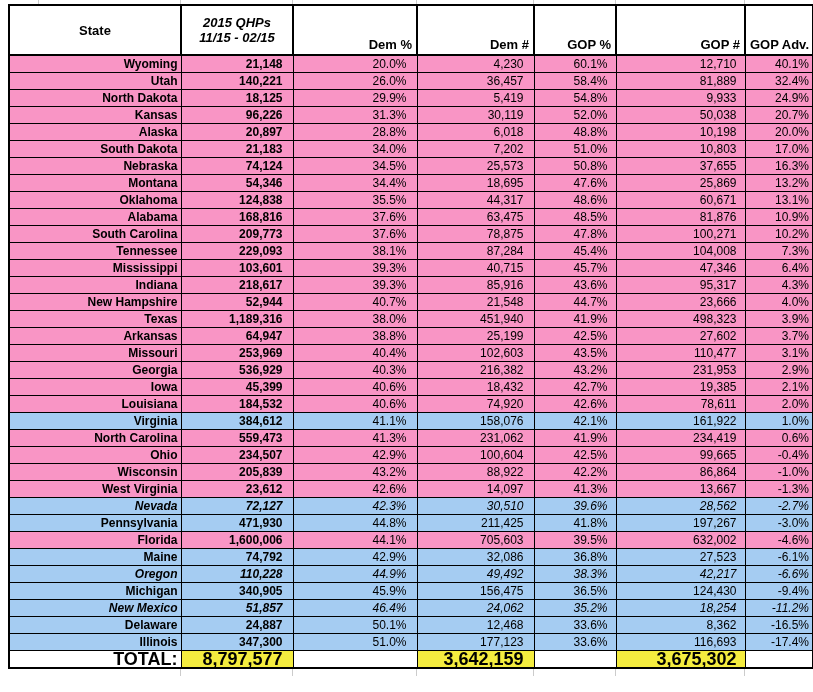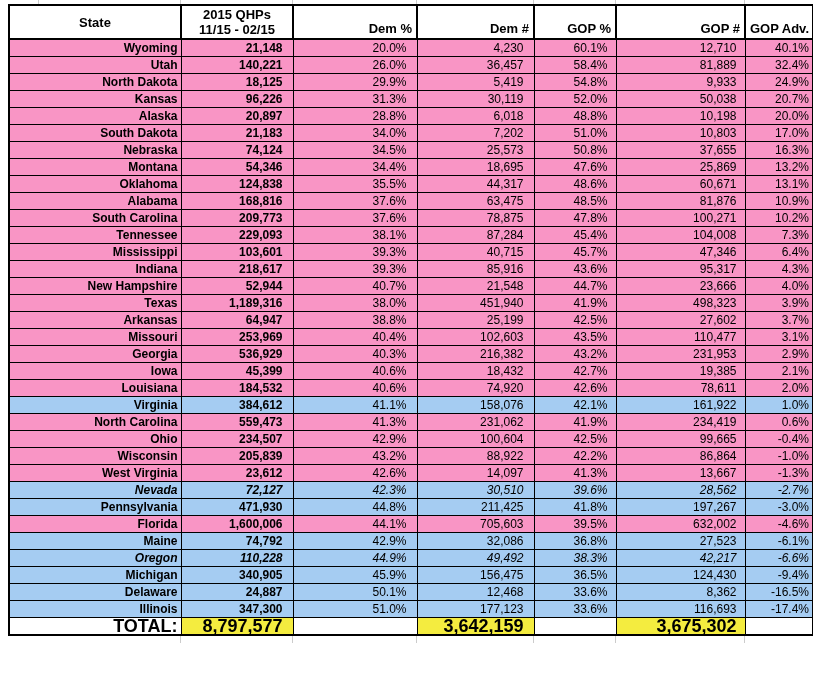--- a/index.html
+++ b/index.html
@@ -41,26 +41,26 @@
     white-space: nowrap;
     overflow: hidden;
     box-sizing: border-box;
     color: #000;
   }
   thead th {
     border-width: 2px;
     background: #ffffff;
     font-size: 13px;
     font-weight: bold;
-    height: 34px;
+    height: 50px;
     padding: 0 4px;
     text-align: center;
     vertical-align: middle;
   }
-  thead th.two-line { line-height: 15px; }
+  thead th.two-line { line-height: 15px; font-style: italic; }
   thead th.btm { vertical-align: bottom; padding-bottom: 2px; text-align: right; }
   tbody td, tfoot td {
     height: 16px;
     line-height: 16px;
     font-size: 12px;
     text-align: right;
     padding: 0 3px;
   }
   td.c-state { font-weight: bold; padding-right: 3px; }
   td.c-qhp   { font-weight: bold; padding-right: 10px; }
@@ -395,20 +395,29 @@
         </tr>
         <tr class="blue">
           <td class="c-state">Michigan</td>
           <td class="c-qhp">340,905</td>
           <td class="c-dempct">45.9%</td>
           <td class="c-demnum">156,475</td>
           <td class="c-goppct">36.5%</td>
           <td class="c-gopnum">124,430</td>
           <td class="c-gopadv">-9.4%</td>
         </tr>
+        <tr class="blue italic">
+          <td class="c-state">New Mexico</td>
+          <td class="c-qhp">51,857</td>
+          <td class="c-dempct">46.4%</td>
+          <td class="c-demnum">24,062</td>
+          <td class="c-goppct">35.2%</td>
+          <td class="c-gopnum">18,254</td>
+          <td class="c-gopadv">-11.2%</td>
+        </tr>
         <tr class="blue">
           <td class="c-state">Delaware</td>
           <td class="c-qhp">24,887</td>
           <td class="c-dempct">50.1%</td>
           <td class="c-demnum">12,468</td>
           <td class="c-goppct">33.6%</td>
           <td class="c-gopnum">8,362</td>
           <td class="c-gopadv">-16.5%</td>
         </tr>
         <tr class="blue">

